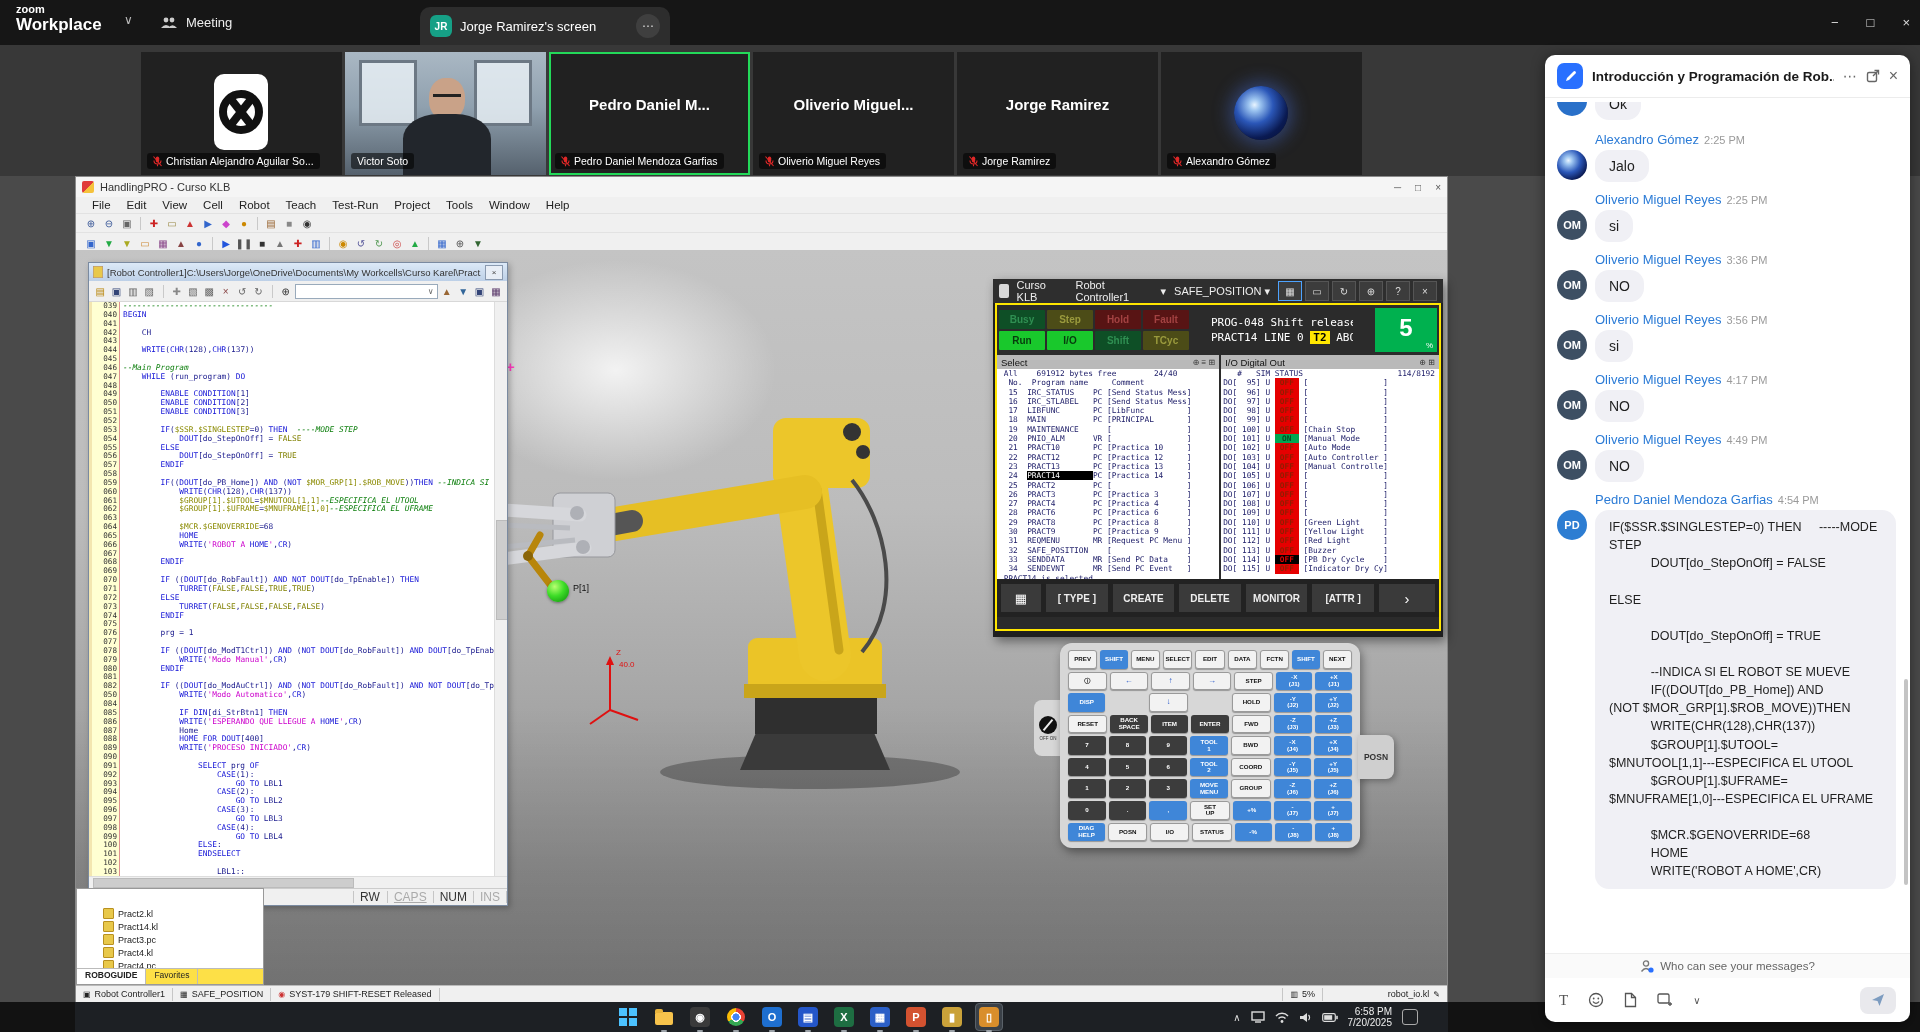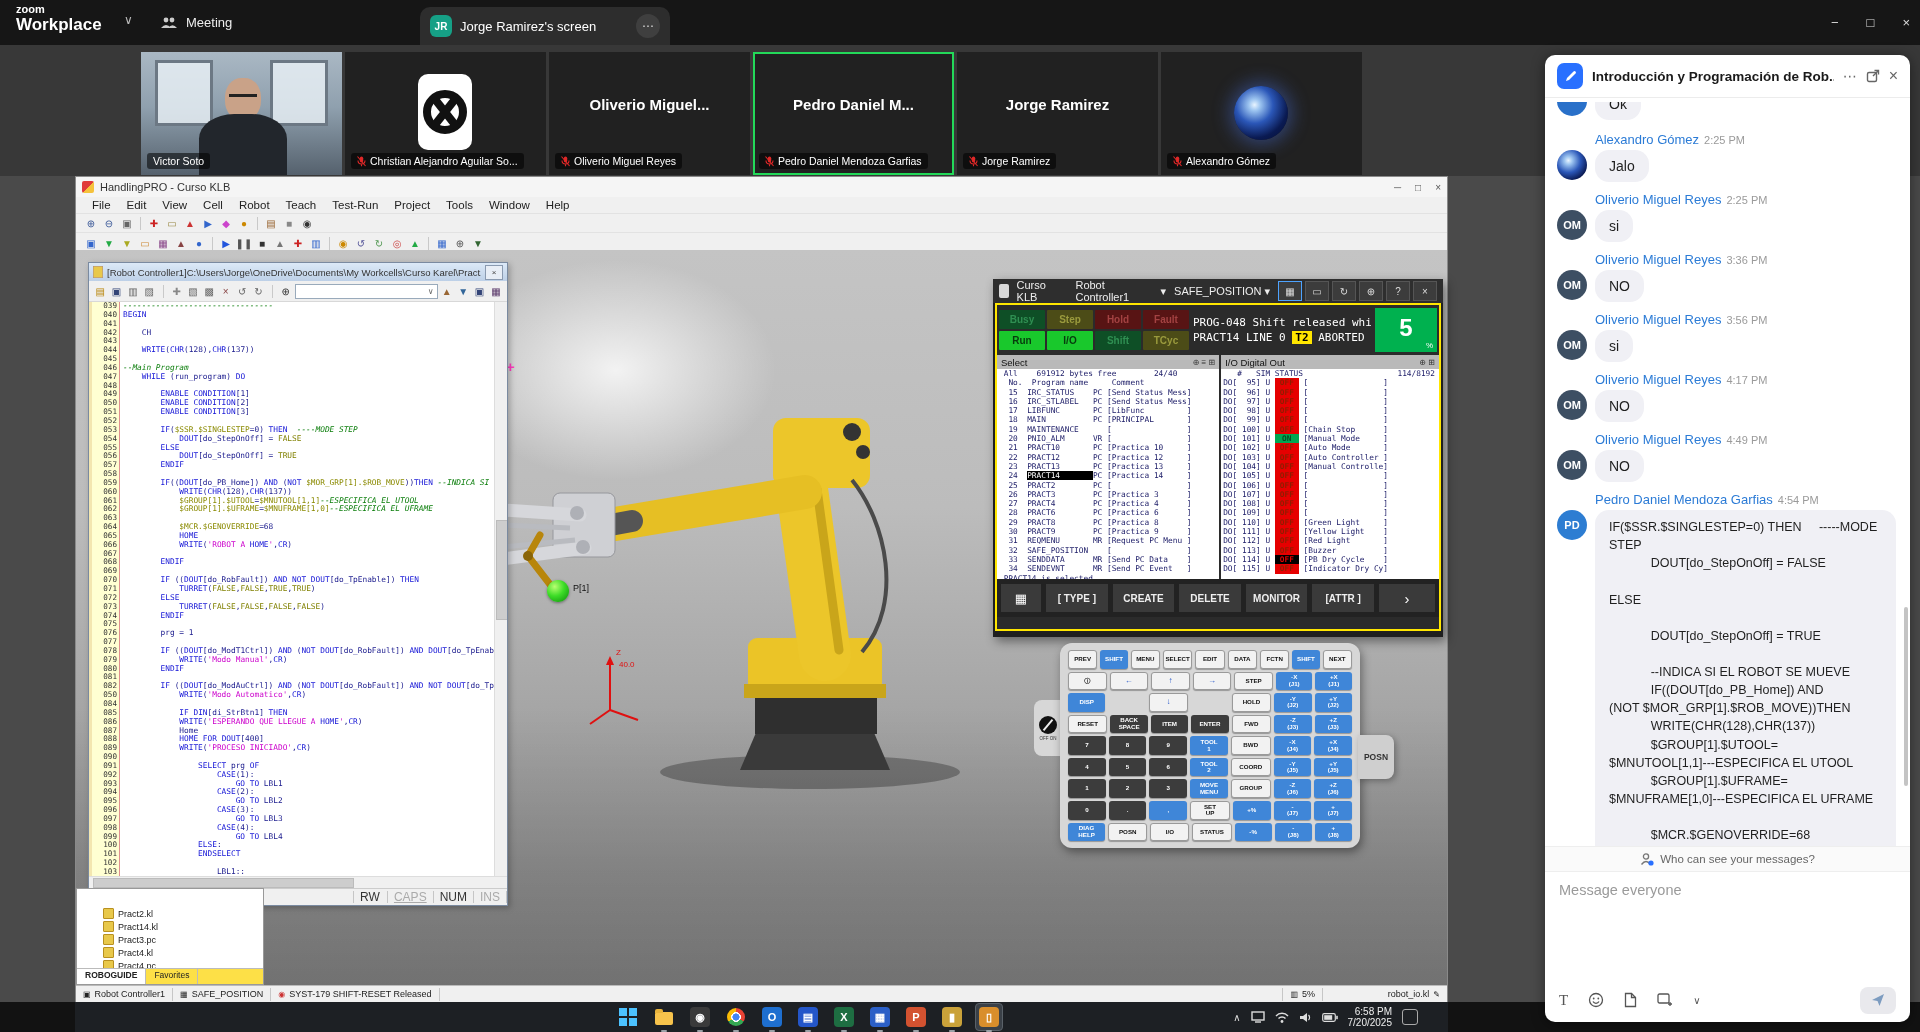--- a/index.html
+++ b/index.html
@@ -102,21 +102,21 @@
 
   
   .tpwin{left:993px;top:279px;width:450px;height:358px;background:#1f1f1f;box-shadow:3px 4px 10px rgba(0,0,0,.45);box-sizing:border-box;}
   .tp-title{height:24px;background:#2e2e2e;display:flex;align-items:center;gap:8px;padding:0 6px;color:#eee;font-size:11px;}
   .tp-ico{width:10px;height:14px;background:#d8d8d8;border-radius:2px;}
   .tp-title .sel{display:flex;align-items:center;gap:3px;}
   .tp-btns{margin-left:auto;display:flex;gap:3px;}
   .tp-btn{width:22px;height:18px;background:#3c3c3c;color:#ddd;font-size:10px;display:flex;align-items:center;justify-content:center;border:1px solid #555;}
   .tp-btn.hl{border:1px solid #4da3ff;}
   .tp-frame{margin:0 2px 2px 2px;border:2px solid #ffe600;height:328px;box-sizing:border-box;background:#2b2b2b;display:flex;flex-direction:column;}
-  .tp-status{height:46px;display:flex;align-items:center;gap:4px;padding:2px 0 2px 2px;}
+  .tp-status{height:46px;display:flex;align-items:center;gap:22px;padding:2px 0 2px 2px;}
   .ledgrid{display:grid;grid-template-columns:repeat(4,46px);grid-auto-rows:19px;gap:2px;}
   .led{font-size:10px;font-weight:bold;display:flex;align-items:center;justify-content:center;border-radius:1px;}
   .goff{background:#0e4f26;color:#2f8f52;}.yoff{background:#4c4c17;color:#9a9a3d;}
   .roff{background:#581414;color:#a34242;}.gon{background:#19c82c;color:#073c0d;}
   .tp-msgs{flex:1;color:#fff;font-size:11px;line-height:15px;font-family:"DejaVu Sans Mono",monospace;white-space:nowrap;overflow:hidden;}
   .badge-t2{background:#ffe600;color:#000;padding:0 3px;font-weight:bold;}
   .ovr{width:62px;height:44px;background:#00b14f;color:#fff;display:flex;align-items:flex-start;justify-content:center;position:relative;margin-right:2px;}
   .ovr .n{font-size:24px;font-weight:bold;line-height:40px;}
   .ovr .p{position:absolute;right:4px;bottom:2px;font-size:8px;}
   .tp-panels{height:224px;display:flex;gap:2px;}
@@ -233,77 +233,77 @@
     <div class="abs winctl">
       <span>−</span>
       <span>□</span>
       <span>×</span>
     </div>
   </div>
 
   <div class="abs strip">
     <div class="abs tiles" id="tiles">
         <div class="tile">
-          <div class="vcam">
-            <div class="win1"></div>
-            <div class="win2"></div>
-            <div class="head"></div>
-            <div class="glasses"></div>
-            <div class="body"></div>
-          </div>
-          <div class="plabel">
-            <span>Victor Soto</span>
-          </div>
-        </div>
-        <div class="tile">
           <div class="logo-sq">
             <svg width="44" height="58" viewBox="0 0 44 58">
               <circle cx="22" cy="29" r="18" fill="none" stroke="#111" stroke-width="8"></circle>
               <line x1="11" y1="15" x2="33" y2="43" stroke="#111" stroke-width="8"></line>
               <line x1="33" y1="15" x2="11" y2="43" stroke="#111" stroke-width="8"></line>
             </svg>
           </div>
           <div class="plabel">
             <span>
               <svg width="9" height="11" viewBox="0 0 9 11">
                 <rect x="2.8" y="0.5" width="3.4" height="6" rx="1.7" fill="#e02828"></rect>
                 <path d="M1,4.5 a3.5,3.5 0 0 0 7,0" fill="none" stroke="#e02828" stroke-width="1.1"></path>
                 <line x1="4.5" y1="8.3" x2="4.5" y2="10.3" stroke="#e02828" stroke-width="1.1"></line>
                 <line x1="0.5" y1="0.5" x2="8.5" y2="10" stroke="#e02828" stroke-width="1.1"></line>
               </svg>
             </span>
             <span>Christian Alejandro Aguilar So...</span>
+          </div>
+        </div>
+        <div class="tile">
+          <div class="vcam">
+            <div class="win1"></div>
+            <div class="win2"></div>
+            <div class="head"></div>
+            <div class="glasses"></div>
+            <div class="body"></div>
+          </div>
+          <div class="plabel">
+            <span>Victor Soto</span>
+          </div>
+        </div>
+        <div class="tile active">
+          <div class="cname">Pedro  Daniel  M...</div>
+          <div class="plabel">
+            <span>
+              <svg width="9" height="11" viewBox="0 0 9 11">
+                <rect x="2.8" y="0.5" width="3.4" height="6" rx="1.7" fill="#e02828"></rect>
+                <path d="M1,4.5 a3.5,3.5 0 0 0 7,0" fill="none" stroke="#e02828" stroke-width="1.1"></path>
+                <line x1="4.5" y1="8.3" x2="4.5" y2="10.3" stroke="#e02828" stroke-width="1.1"></line>
+                <line x1="0.5" y1="0.5" x2="8.5" y2="10" stroke="#e02828" stroke-width="1.1"></line>
+              </svg>
+            </span>
+            <span>Pedro Daniel Mendoza Garfias</span>
           </div>
         </div>
         <div class="tile">
           <div class="cname">Oliverio  Miguel...</div>
           <div class="plabel">
             <span>
               <svg width="9" height="11" viewBox="0 0 9 11">
                 <rect x="2.8" y="0.5" width="3.4" height="6" rx="1.7" fill="#e02828"></rect>
                 <path d="M1,4.5 a3.5,3.5 0 0 0 7,0" fill="none" stroke="#e02828" stroke-width="1.1"></path>
                 <line x1="4.5" y1="8.3" x2="4.5" y2="10.3" stroke="#e02828" stroke-width="1.1"></line>
                 <line x1="0.5" y1="0.5" x2="8.5" y2="10" stroke="#e02828" stroke-width="1.1"></line>
               </svg>
             </span>
             <span>Oliverio Miguel Reyes</span>
-          </div>
-        </div>
-        <div class="tile active">
-          <div class="cname">Pedro  Daniel  M...</div>
-          <div class="plabel">
-            <span>
-              <svg width="9" height="11" viewBox="0 0 9 11">
-                <rect x="2.8" y="0.5" width="3.4" height="6" rx="1.7" fill="#e02828"></rect>
-                <path d="M1,4.5 a3.5,3.5 0 0 0 7,0" fill="none" stroke="#e02828" stroke-width="1.1"></path>
-                <line x1="4.5" y1="8.3" x2="4.5" y2="10.3" stroke="#e02828" stroke-width="1.1"></line>
-                <line x1="0.5" y1="0.5" x2="8.5" y2="10" stroke="#e02828" stroke-width="1.1"></line>
-              </svg>
-            </span>
-            <span>Pedro Daniel Mendoza Garfias</span>
           </div>
         </div>
         <div class="tile">
           <div class="cname">Jorge Ramirez</div>
           <div class="plabel">
             <span>
               <svg width="9" height="11" viewBox="0 0 9 11">
                 <rect x="2.8" y="0.5" width="3.4" height="6" rx="1.7" fill="#e02828"></rect>
                 <path d="M1,4.5 a3.5,3.5 0 0 0 7,0" fill="none" stroke="#e02828" stroke-width="1.1"></path>
                 <line x1="4.5" y1="8.3" x2="4.5" y2="10.3" stroke="#e02828" stroke-width="1.1"></line>
@@ -1050,21 +1050,20 @@
         </div>
       </div>
     <div class="ch-who">
       <svg width="14" height="14" viewBox="0 0 14 14">
         <circle cx="6" cy="4.5" r="2.6" fill="none" stroke="#777" stroke-width="1.3"></circle>
         <path d="M1.5,12.5 q4.5,-6 9,0" fill="none" stroke="#777" stroke-width="1.3"></path>
         <circle cx="11" cy="11" r="2.6" fill="#2970ff"></circle>
         </svg>
       <span>Who can see your messages?</span>
     </div>
-    <div class="ch-input">Message everyone</div>
     <div class="ch-tools">
       <div class="ch-ti" style="font-family:'Liberation Serif',serif;">T</div>
       <div class="ch-ti">
         <svg width="16" height="16" viewBox="0 0 16 16">
             <circle cx="8" cy="8" r="6.5" fill="none" stroke="#555" stroke-width="1.3"></circle>
             <circle cx="5.7" cy="6.5" r="0.9" fill="#555"></circle>
             <circle cx="10.3" cy="6.5" r="0.9" fill="#555"></circle>
             <path d="M5,9.5 a3.4,3.4 0 0 0 6,0" fill="none" stroke="#555" stroke-width="1.3"></path>
           </svg>
         </div>

